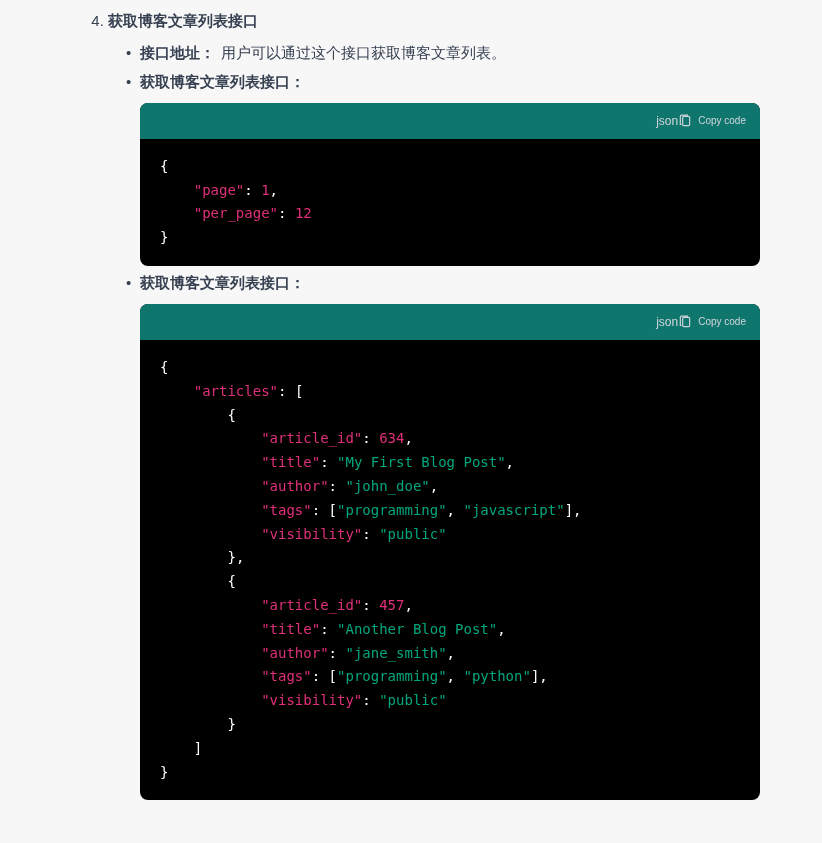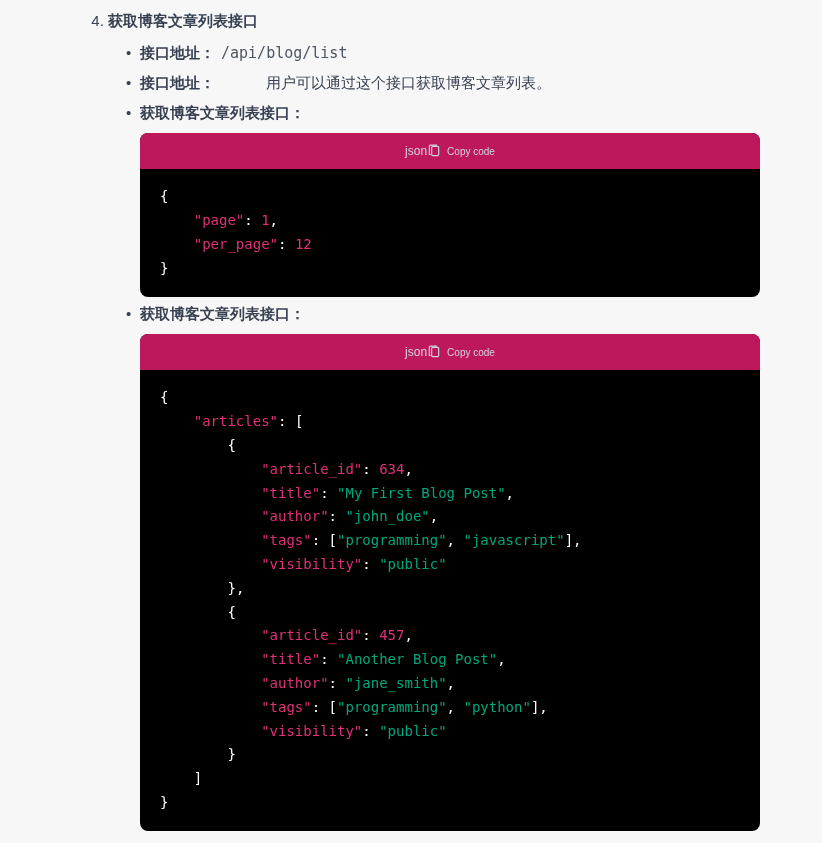--- a/index.html
+++ b/index.html
@@ -44,34 +44,34 @@
     left: 0;
     top: 0;
     color: #374151;
   }
   .label { font-weight: 700; color: #374151; }
   .code-inline {
     font-family: ui-monospace, SFMono-Regular, Menlo, Consolas, monospace;
     color: #4b5563;
     padding-left: 6px;
   }
-  .desc { color: #374151; padding-left: 6px; margin-left: 45px; }
+  .desc { color: #374151; padding-left: 6px; }
 
   .code-block {
     margin-top: 8px;
     border-radius: 8px;
     overflow: hidden;
     background: #000000;
     width: 620px;
   }
   .code-header {
     display: flex;
     align-items: center;
-    justify-content: center;
-    background: #be185d;
+    justify-content: flex-end;
+    background: #0f766e;
     padding: 8px 14px;
     font-size: 12px;
     color: #d1d5db;
   }
   .lang { color: #d1d5db; }
   .copy-btn {
     display: flex;
     align-items: center;
     gap: 6px;
     color: #d1d5db;
@@ -94,23 +94,20 @@
   .tok-str  { color: #00a67d; }
 </style>
 </head>
 <body>
 
 <div class="page">
   <ol class="main" start="4">
     <li>
       <span class="title">获取博客文章列表接口</span>
       <ul class="sub">
-        <li>
-          <span class="label">接口地址：</span><span class="code-inline">/api/blog/list</span>
-        </li>
         <li>
           <span class="label">接口地址：</span><span class="desc">用户可以通过这个接口获取博客文章列表。</span>
         </li>
         <li>
           <span class="label">获取博客文章列表接口：</span>
           <div class="code-block">
             <div class="code-header">
               <span class="lang">json</span>
               <span class="copy-btn">
                 <svg viewBox="0 0 24 24">

